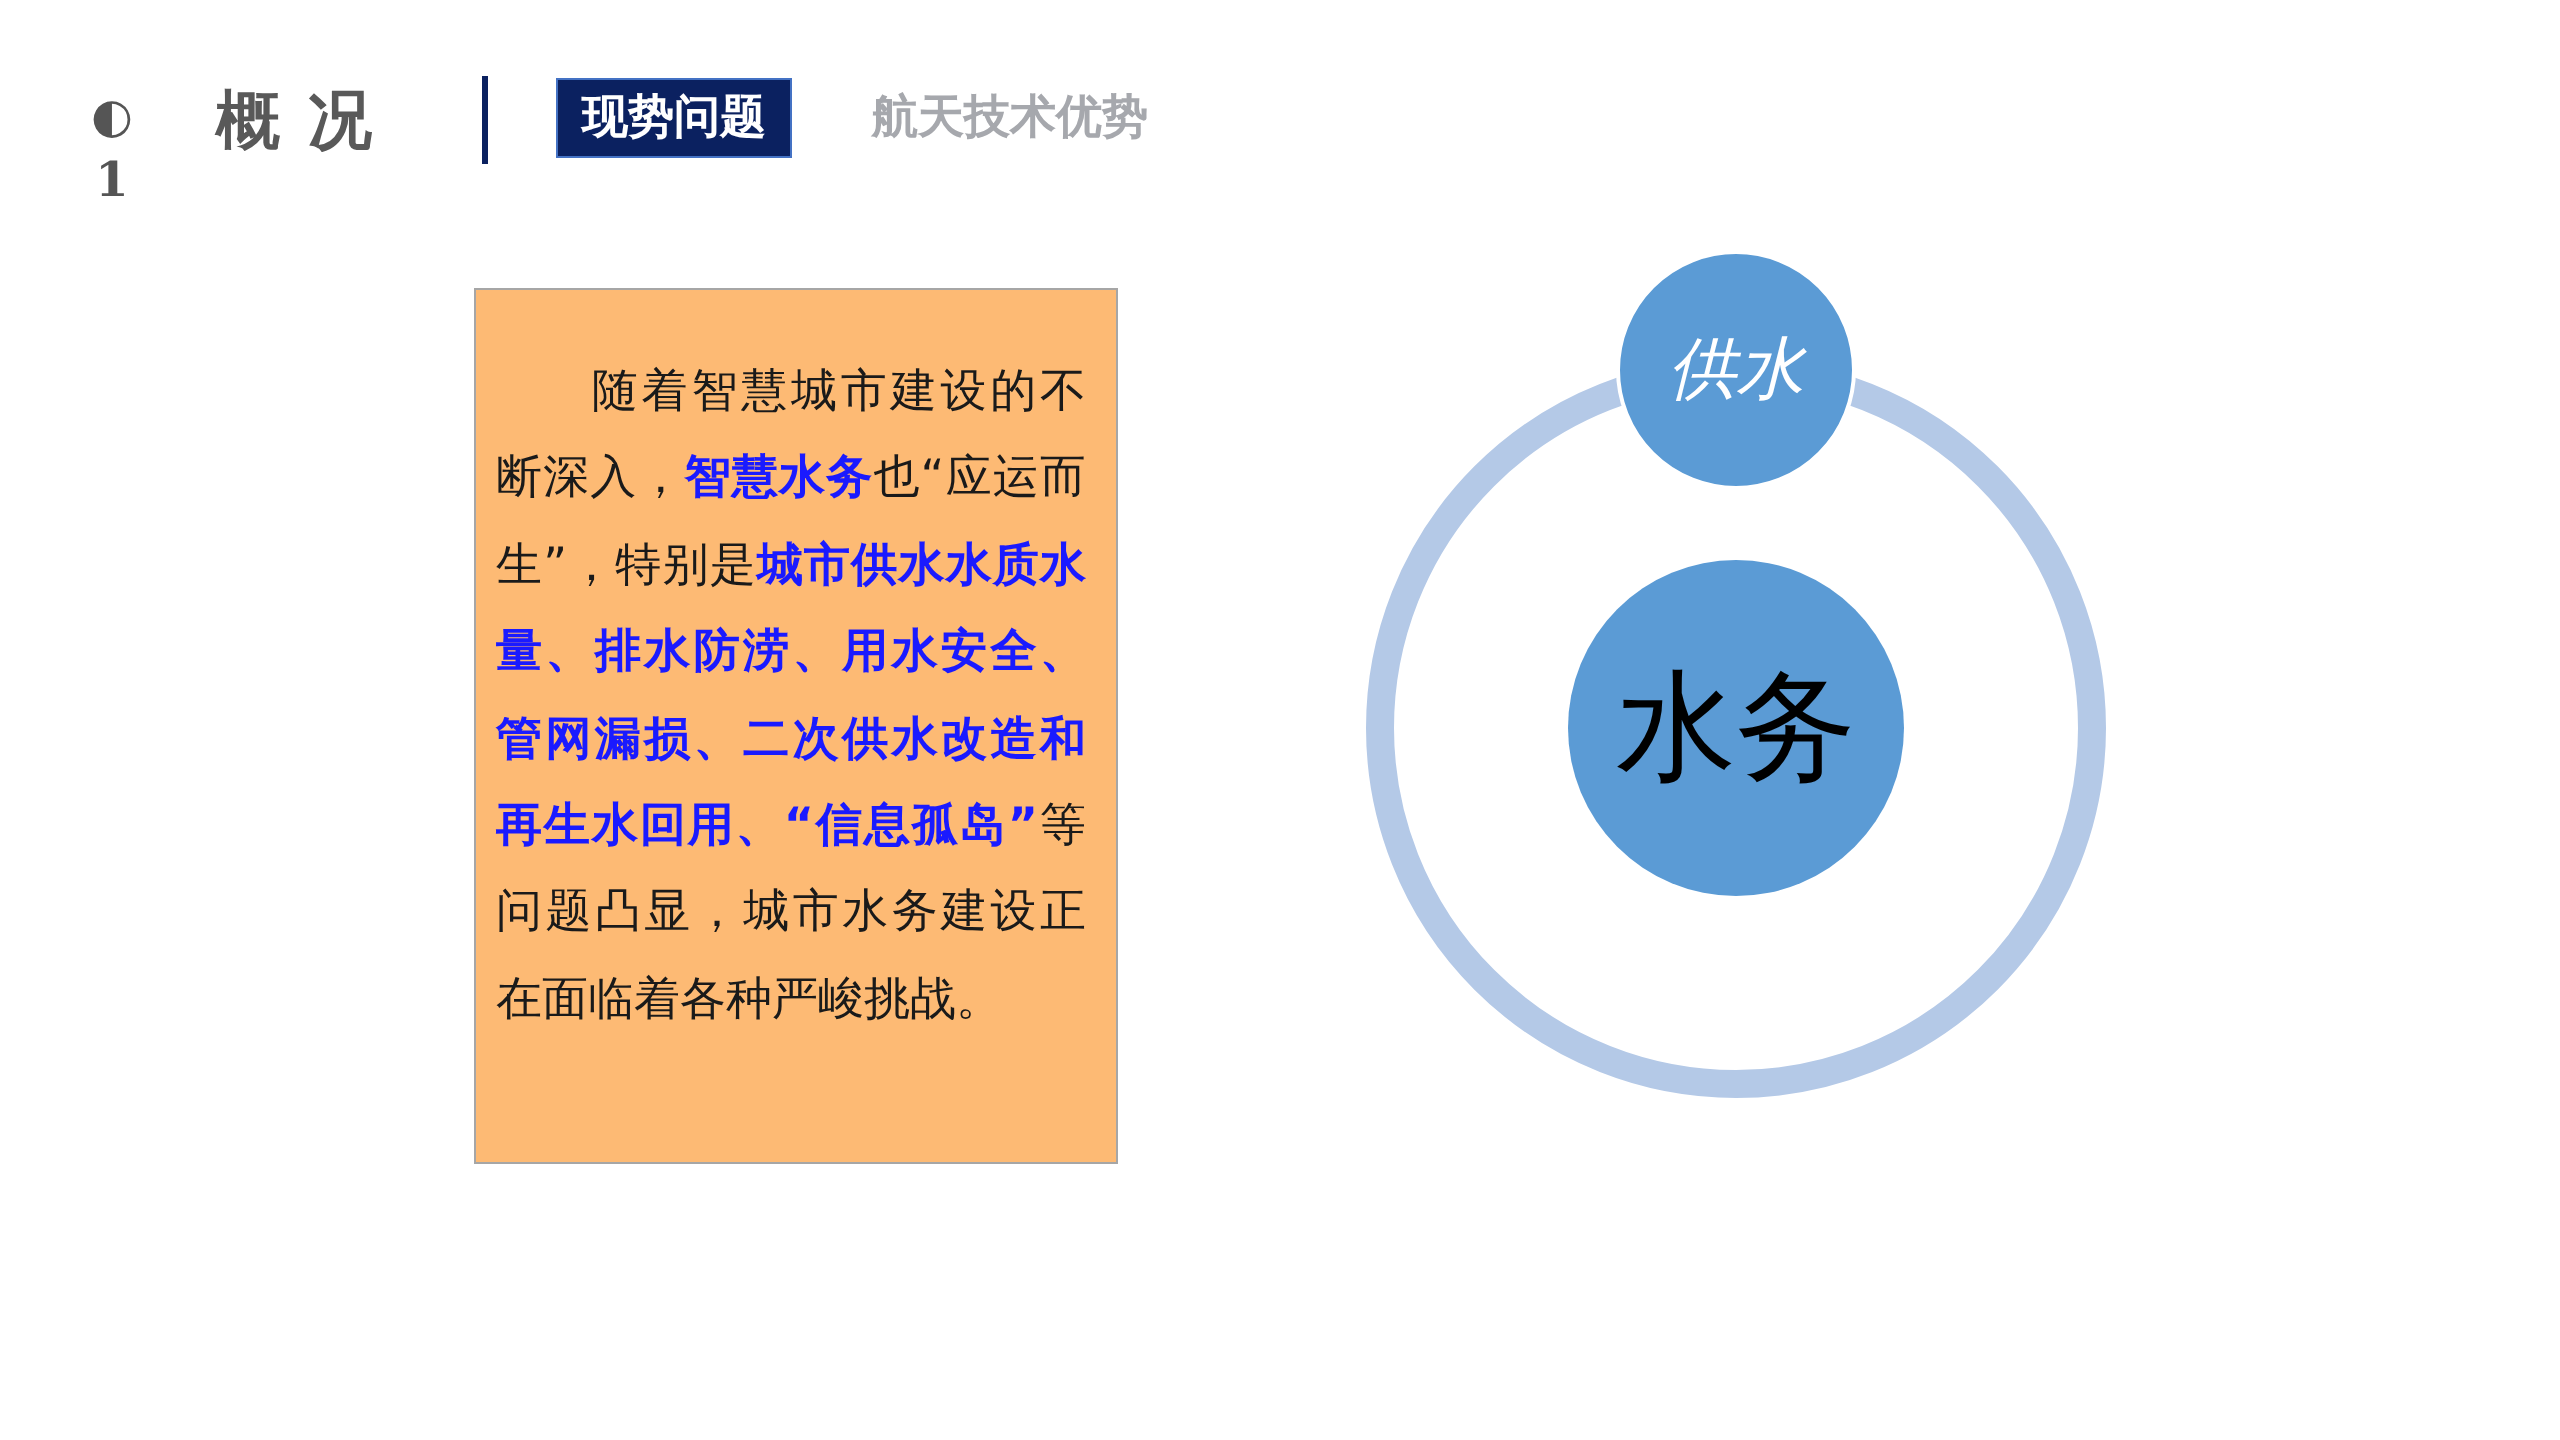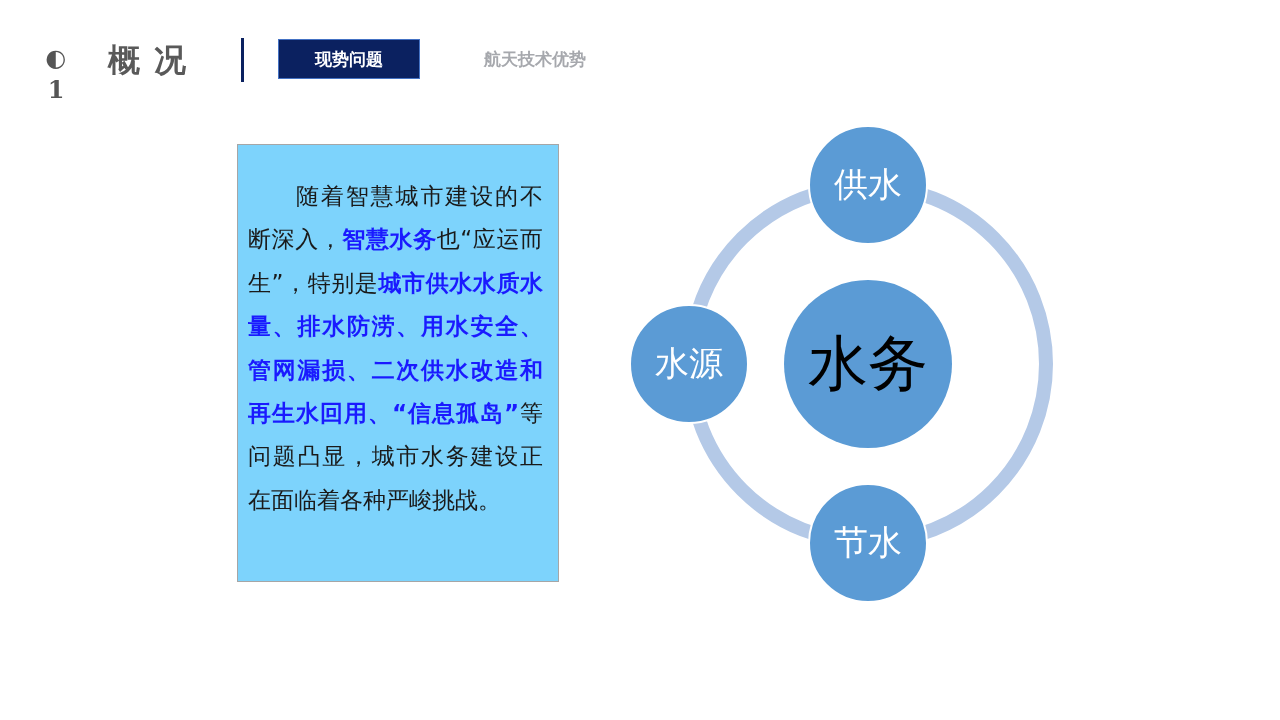--- a/index.html
+++ b/index.html
@@ -1,23 +1,23 @@
 <!DOCTYPE html>
 <html><head>
 <meta charset="utf-8">
 <style>
   html,body{margin:0;padding:0;}
   body{width:1280px;height:720px;background:#ffffff;position:relative;overflow:hidden;font-family:"DejaVu Sans","Liberation Sans",sans-serif;}
   .section-num{position:absolute;left:44px;top:42px;width:24px;font-size:24px;font-weight:bold;color:#555;line-height:32px;font-family:"DejaVu Serif",serif;text-align:center;}
   .section-title{position:absolute;left:108px;top:38px;font-size:32px;font-weight:bold;color:#595959;letter-spacing:14px;line-height:44px;}
   .divider{position:absolute;left:241px;top:38px;width:3px;height:44px;background:#0b2160;}
   .tabs{position:absolute;left:278px;top:40px;height:38px;display:flex;align-items:center;}
-  .tab{font-size:17px;font-weight:bold;color:#a6a8ad;line-height:38px;padding:0 36px;margin-right:10px;white-space:nowrap;}
+  .tab{font-size:23px;font-weight:bold;color:#a6a8ad;line-height:38px;padding:0 12px;margin-right:10px;white-space:nowrap;}
   .tab.active{background:#0b2160;color:#ffffff;border:1px solid #4472c4;margin-right:28px;}
-  .textbox{position:absolute;left:237px;top:144px;width:322px;height:438px;background:#7dd3fc;border:1px solid #a6a6a6;box-sizing:border-box;}
+  .textbox{position:absolute;left:237px;top:144px;width:322px;height:438px;background:#fdba74;border:1px solid #a6a6a6;box-sizing:border-box;}
   .para{position:absolute;left:10px;top:30px;width:295px;font-size:23px;line-height:43.4px;color:#1a1a1a;text-align:justify;}
   .hl{color:#1a1aff;font-weight:bold;}
   .diagram{position:absolute;left:600px;top:110px;width:540px;height:510px;}
   .node{position:absolute;border-radius:50%;background:#5b9bd5;border:2px solid #ffffff;display:flex;align-items:center;justify-content:center;color:#ffffff;font-family:"DejaVu Serif","Liberation Serif",serif;box-sizing:border-box;}
   .node.small{width:120px;height:120px;font-size:34px;}
   .node.center{width:168px;height:168px;font-size:60px;color:#000000;border:none;font-family:Liberation Mono, monospace;}
 </style>
 </head>
 <body>
 
@@ -34,17 +34,15 @@
 </div>
 
 <div class="textbox">
   <div class="para"><span style="display:inline-block;width:46px;"></span><span>随着智慧城市建设的不断深入，</span><span class="hl">智慧水务</span><span>也“应运而生”，特别是</span><span class="hl">城市供水水质水量、排水防涝、用水安全、管网漏损、二次供水改造和再生水回用、“信息孤岛”</span><span>等问题凸显，城市水务建设正在面临着各种严峻挑战。</span></div>
 </div>
 
 <div class="diagram">
   <svg width="540" height="510" style="position:absolute;left:0;top:0;">
     <circle cx="268" cy="254" r="178" fill="none" stroke="#b4c9e7" stroke-width="14"></circle>
   </svg>
-  <div class="node small" style="left:208px;top:15px;">供水</div>
-  <div class="node small" style="left:208px;top:373px;">节水</div>
-  <div class="node small" style="left:29px;top:194px;">水源</div>
+  <div class="node small" style="left:208px;top:15px;font-style:italic;">供水</div>
   <div class="node center" style="left:184px;top:170px;">水务</div>
 </div>
 
 </body></html>

